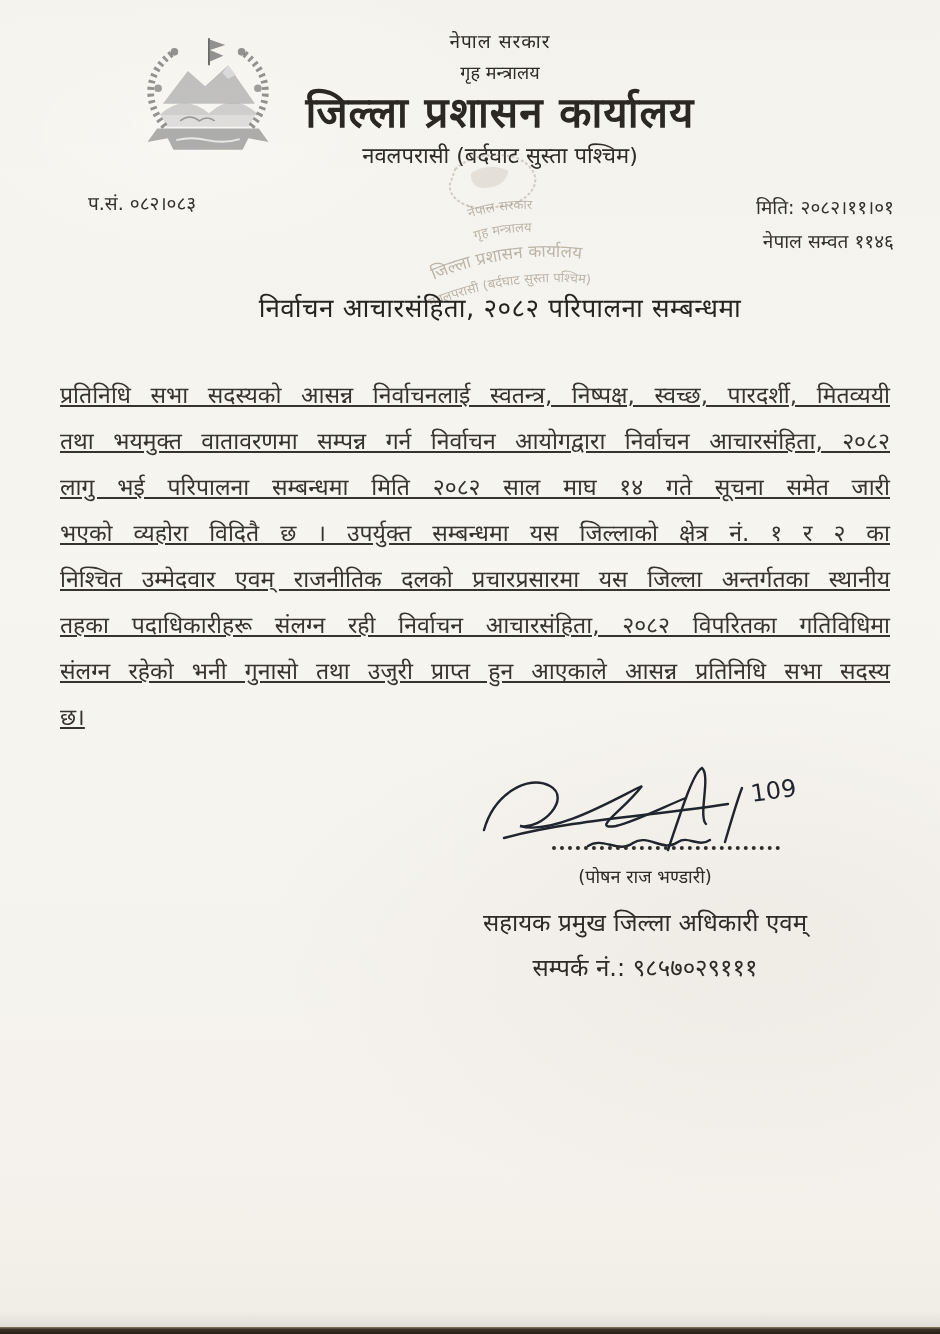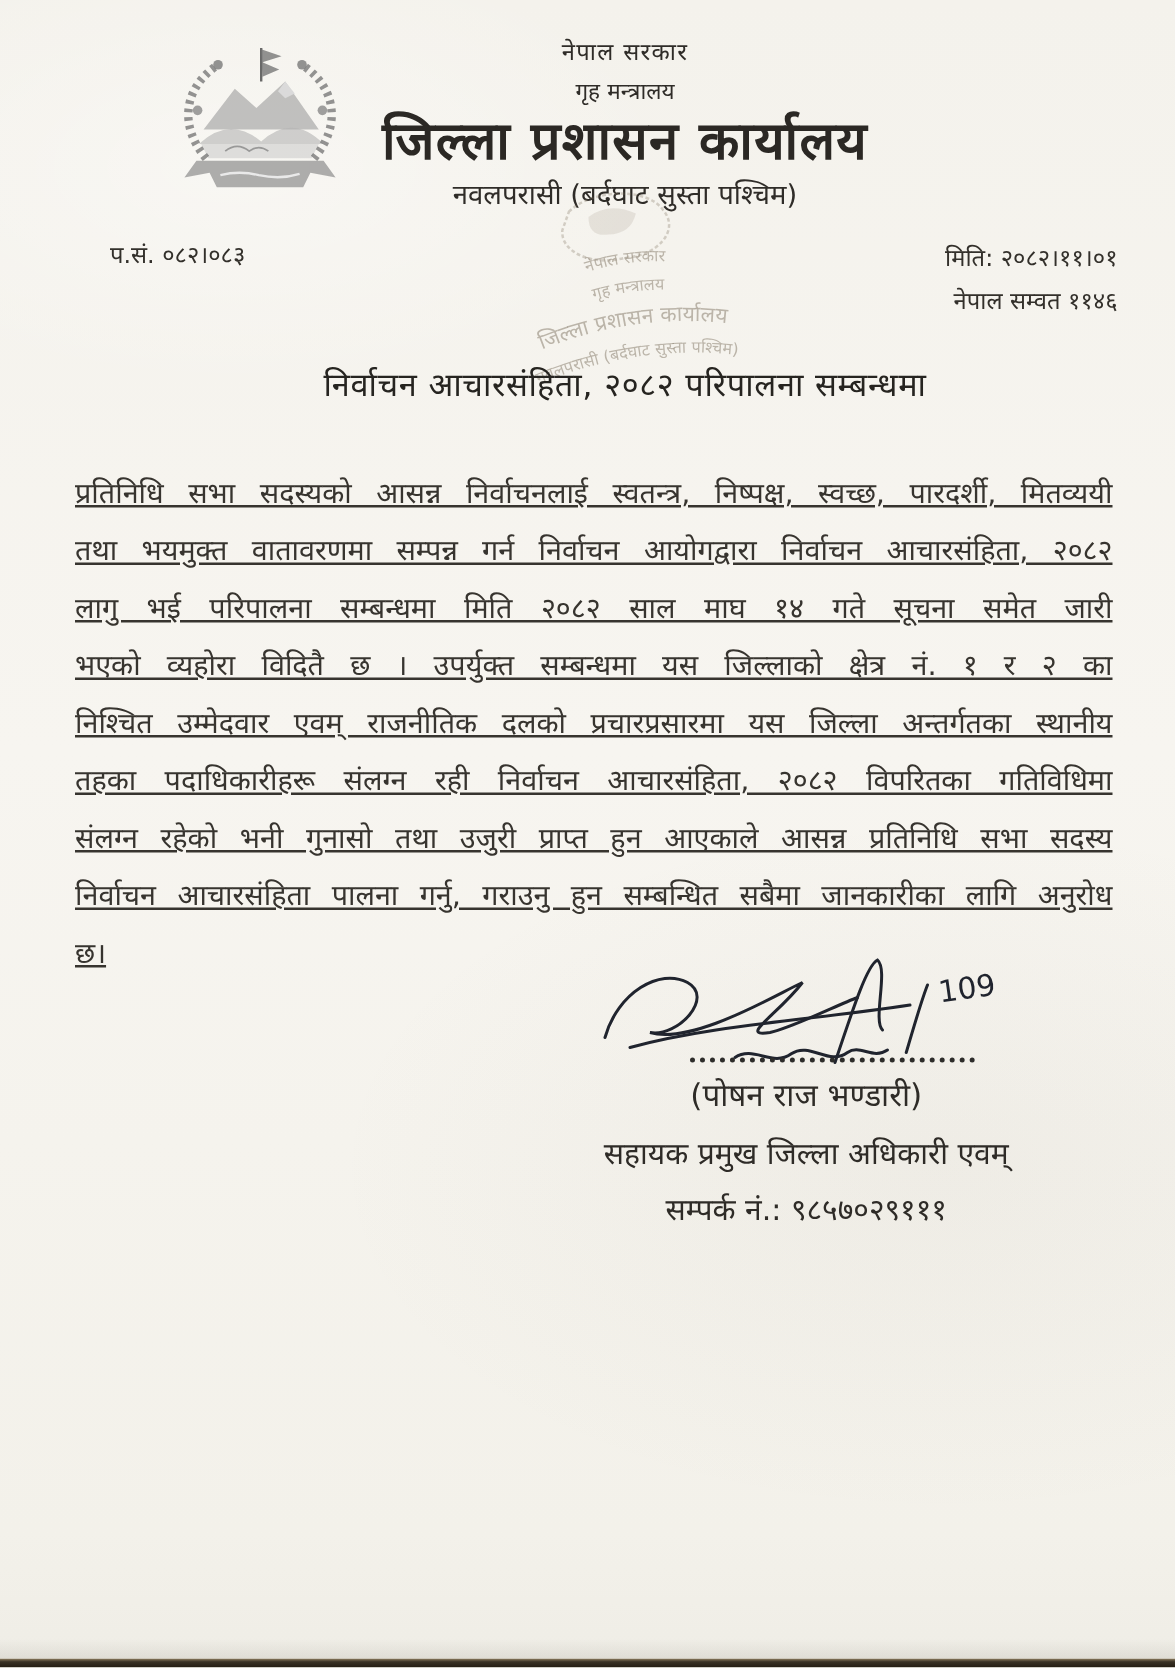--- a/index.html
+++ b/index.html
@@ -24,21 +24,21 @@
   .ref-number{position:absolute;left:88px;top:190px;font-size:19px;color:#33302b;}
   .date-block{position:absolute;right:46px;top:190px;text-align:right;font-size:19px;line-height:34px;color:#33302b;}
   .stamp{position:absolute;left:378px;top:146px;width:250px;height:170px;transform:rotate(-7deg);opacity:0.78;}
   .subject-line{position:absolute;left:60px;top:289px;width:880px;text-align:center;font-size:26px;font-weight:400;color:#262420;letter-spacing:0.5px;}
   .body-paragraph{position:absolute;left:60px;top:372px;width:830px;font-size:23px;color:#37342f;}
   .body-line{height:46px;line-height:46px;text-align:justify;text-align-last:justify;white-space:nowrap;text-decoration:underline;}
   .body-line.last{text-align:left;text-align-last:left;}
   .signature-scribble{position:absolute;left:470px;top:758px;width:340px;height:110px;}
   .signature-dotted-line{position:absolute;left:552px;top:820px;width:228px;height:26px;border-bottom:4px dotted #2e2d2b;}
   .signatory-block{position:absolute;left:380px;top:853px;width:530px;text-align:center;color:#2e2b27;}
-  .signatory-name{font-size:25px;line-height:48px;}
+  .signatory-name{font-size:18px;line-height:48px;}
   .signatory-title{font-size:24px;line-height:45px;}
   .contact-number{font-size:24px;line-height:45px;}
   .scan-shade{position:absolute;left:0;right:0;bottom:7px;height:16px;background:linear-gradient(180deg,rgba(110,105,92,0) ,rgba(110,105,92,0.12));}
   .scan-bottom-edge{position:absolute;left:0;right:0;bottom:0;height:7px;background:linear-gradient(180deg,#8a7a5c 0%, #3a3226 35%, #241d13 100%);}
   .stamp text{fill:rgba(125,113,95,0.62);}
   .stamp .big{font-size:17px;}
   .stamp .small{font-size:13px;}
 </style>
 </head>
 <body>
@@ -99,21 +99,20 @@
   <div class="subject-line">निर्वाचन आचारसंहिता, २०८२ परिपालना सम्बन्धमा</div>
 
   <div class="body-paragraph">
     <div class="body-line">प्रतिनिधि सभा सदस्यको आसन्न निर्वाचनलाई स्वतन्त्र, निष्पक्ष, स्वच्छ, पारदर्शी, मितव्ययी</div>
     <div class="body-line">तथा भयमुक्त वातावरणमा सम्पन्न गर्न निर्वाचन आयोगद्वारा निर्वाचन आचारसंहिता, २०८२</div>
     <div class="body-line">लागु भई परिपालना सम्बन्धमा मिति २०८२ साल माघ १४ गते सूचना समेत जारी</div>
     <div class="body-line">भएको व्यहोरा विदितै छ । उपर्युक्त सम्बन्धमा यस जिल्लाको क्षेत्र नं. १ र २ का</div>
     <div class="body-line">निश्चित उम्मेदवार एवम् राजनीतिक दलको प्रचारप्रसारमा यस जिल्ला अन्तर्गतका स्थानीय</div>
     <div class="body-line">तहका पदाधिकारीहरू संलग्न रही निर्वाचन आचारसंहिता, २०८२ विपरितका गतिविधिमा</div>
     <div class="body-line">संलग्न रहेको भनी गुनासो तथा उजुरी प्राप्त हुन आएकाले आसन्न प्रतिनिधि सभा सदस्य</div>
-    <div class="body-line">निर्वाचन आचारसंहिता पालना गर्नु, गराउनु हुन सम्बन्धित सबैमा जानकारीका लागि अनुरोध</div>
     <div class="body-line last">छ।</div>
   </div>
 
   <svg class="signature-scribble" viewBox="0 0 340 110">
     <g stroke="#20242e" stroke-width="2.4" fill="none" stroke-linecap="round">
       <path d="M14,72 C24,36 58,16 80,28 C102,40 72,72 50,68 C84,78 150,38 172,28 C152,54 120,72 146,68 C164,64 200,46 216,40"></path>
       <path d="M198,92 C214,44 224,14 232,10 C241,18 228,58 236,66"></path>
       <path d="M34,80 C100,62 180,58 258,46"></path>
       <path d="M118,88 C133,78 148,96 163,85 C178,75 193,95 208,84 C218,77 228,90 240,82"></path>
       <path d="M255,84 C262,60 268,40 272,30"></path>

